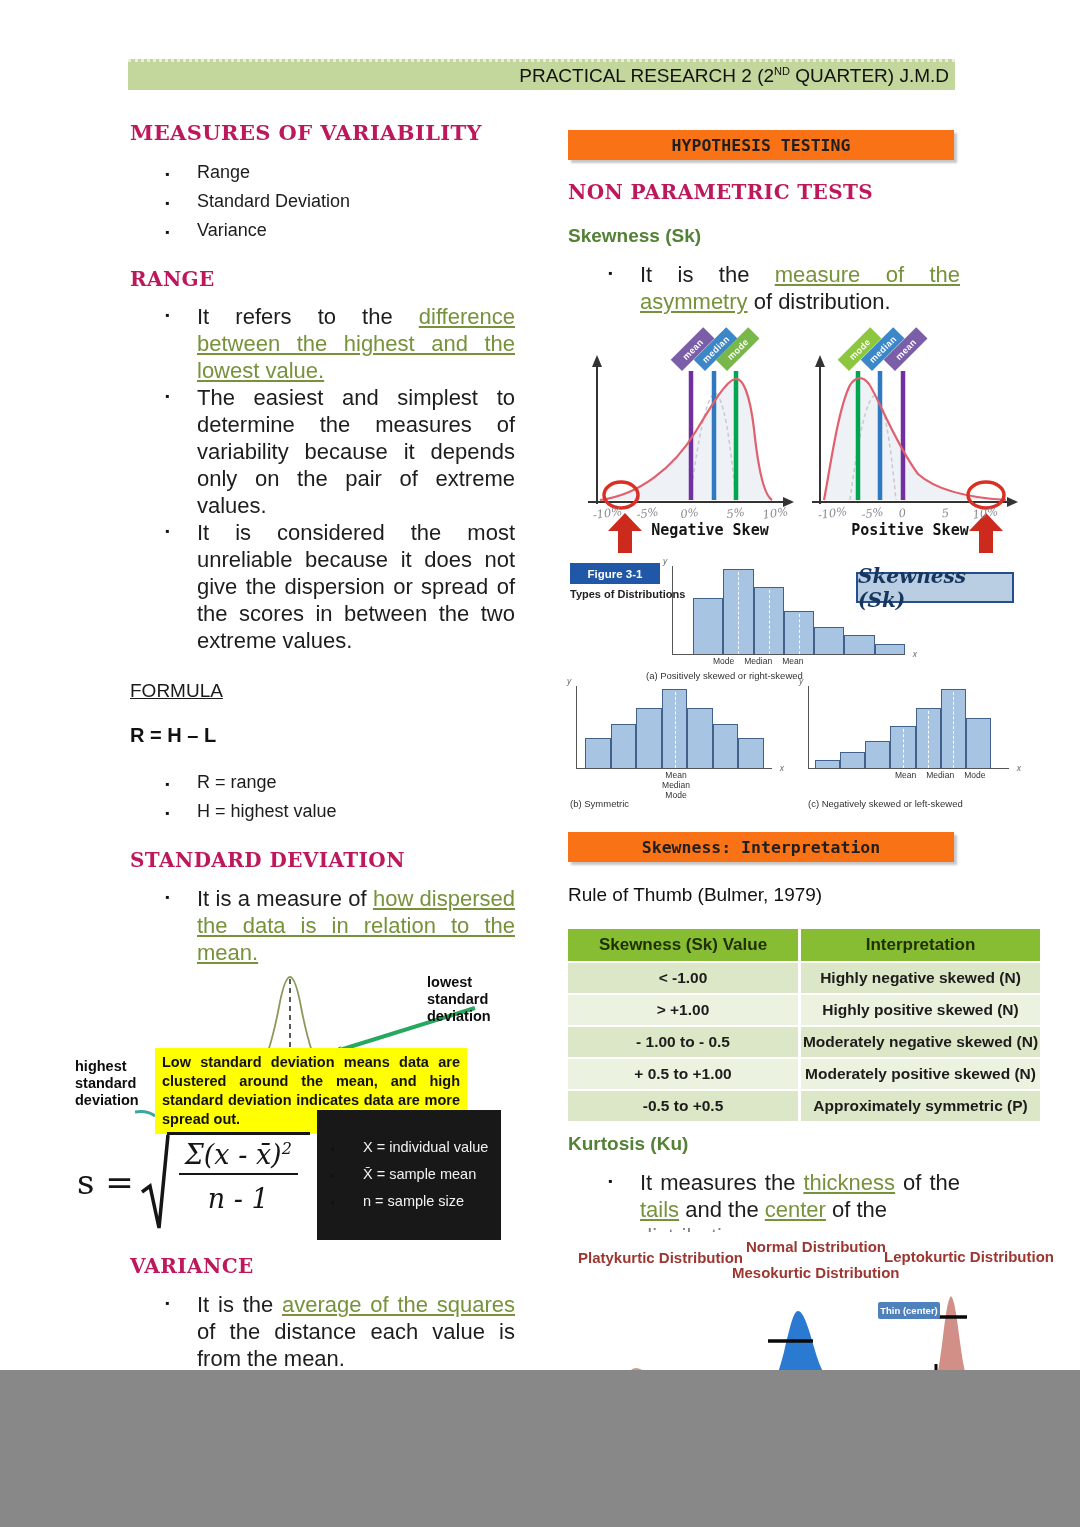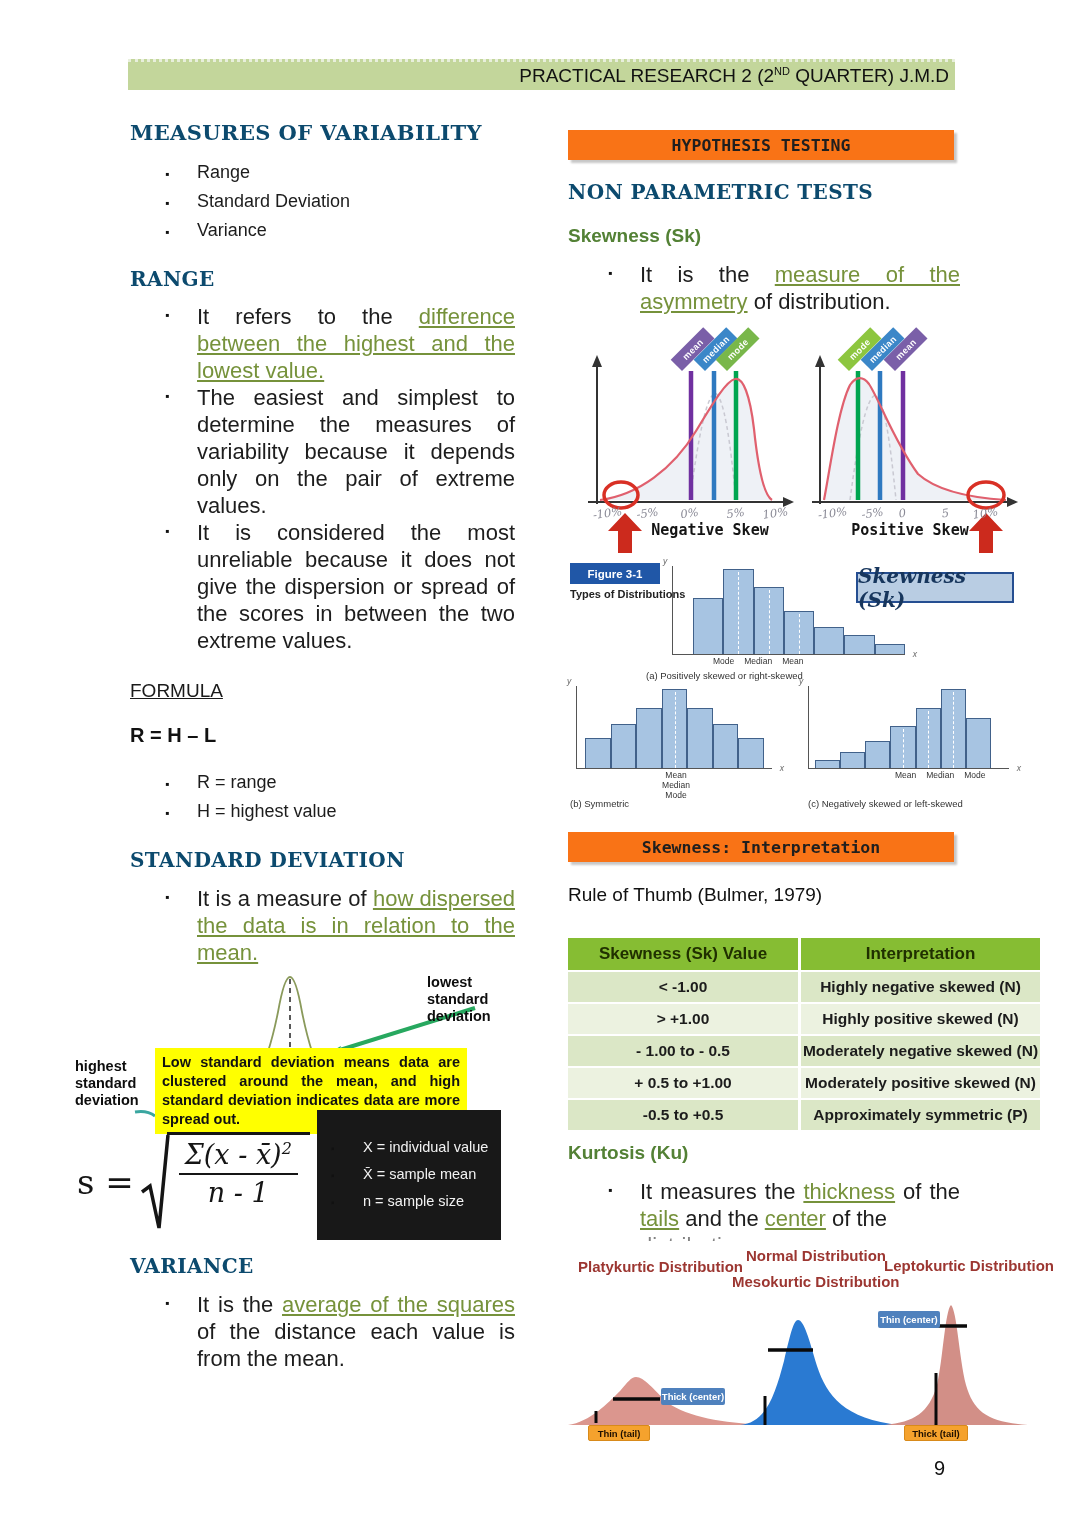--- a/index.html
+++ b/index.html
@@ -1,31 +1,31 @@
 <!DOCTYPE html>
 <html><head>
 <meta charset="utf-8">
 <style>
   html,body{margin:0;padding:0;background:#888;}
-  .page{position:relative;width:1080px;height:1527px;background:#ffffff;margin:0 auto;
+  .page{position:relative;width:1080px;height:1370px;background:#ffffff;margin:0 auto;
         font-family:"Liberation Sans",sans-serif;color:#1c1c1c;overflow:hidden;}
 
   
   .header-band{position:absolute;left:128px;top:59px;width:827px;height:31px;
     background:#c3d69b;border-top:3px dotted #e8efdc;box-sizing:border-box;
     display:flex;align-items:center;justify-content:flex-end;padding-right:6px;}
   .header-band .htext{font-size:19px;color:#111;}
   .header-band sup{font-size:11px;}
 
   
   .col-left{position:absolute;left:130px;top:120px;width:382px;}
   .col-right{position:absolute;left:568px;top:130px;width:478px;}
 
   
-  .h-chunky{font-family:"DejaVu Serif",serif;font-weight:bold;color:#0c4a6e;
+  .h-chunky{font-family:"DejaVu Serif",serif;font-weight:bold;color:#be185d;
     font-size:21px;letter-spacing:.4px;}
   .h-green{color:#538135;font-weight:bold;font-size:19px;}
   .h-underline{font-size:19px;color:#1a1a1a;text-decoration:underline;}
   .formula-line{font-size:20px;font-weight:bold;color:#111;}
 
   
   .blist{margin:0;padding:0;}
   .bullet{display:flex;margin:0;}
   .bullet .bmark{flex:0 0 32px;font-size:12px;color:#111;padding-top:5px;}
   .bullet .btext{flex:1;font-size:22px;line-height:27px;text-align:justify;color:#1d1d1d;}
@@ -38,21 +38,21 @@
   .sd-label{position:absolute;font-size:14.5px;font-weight:bold;line-height:17px;color:#0d0d0d;}
   .sd-note{position:absolute;left:80px;top:78px;width:298px;background:#ffff00;
     padding:5px 7px;font-size:14.5px;font-weight:bold;line-height:19px;text-align:justify;color:#111;}
   .sd-formula{position:absolute;left:2px;top:162px;display:flex;align-items:center;}
   .sd-s{font-family:"DejaVu Serif",serif;font-size:34px;color:#151515;margin-right:6px;}
   .radical{display:flex;align-items:flex-start;}
   .frac-wrap{border-top:3.5px solid #151515;padding:4px 12px 0 12px;margin-left:-3px;}
   .frac{display:flex;flex-direction:column;align-items:center;
     font-family:"DejaVu Serif",serif;font-style:italic;font-size:27px;color:#151515;}
   .frac .num{border-bottom:2.5px solid #151515;padding:0 6px 3px 6px;}
-  .frac .den{padding-top:2px;}
+  .frac .den{padding-top:8px;}
   .frac sup{font-size:16px;}
   .sd-box{position:absolute;left:242px;top:140px;width:184px;height:130px;background:#181818;
     color:#f2f2f2;display:flex;flex-direction:column;justify-content:center;gap:9px;
     padding-left:14px;box-sizing:border-box;}
   .sd-box .li{font-size:14.5px;line-height:16px;}
   .sd-box .li::before{content:"▪ ";font-size:10px;}
 
   
   .banner{width:386px;height:30px;background:#f97316;box-shadow:3px 3px 2px rgba(0,0,0,.22);
     display:flex;align-items:center;justify-content:center;
@@ -357,21 +357,21 @@
             <span>Mode</span>
         </div>
       </div>
       <div class="f31-cap" style="left:240px;top:240px;">(c) Negatively skewed or left-skewed</div>
     </div>
 
     <div class="banner" style="margin-top:22px;">Skewness: Interpretation</div>
 
     <div class="rule-line" style="margin-top:22px;">Rule of Thumb (Bulmer, 1979)</div>
 
-    <div class="sk-table" style="margin-top:32px;">
+    <div class="sk-table" style="margin-top:23px;">
       <div class="trow thead">
         <span class="tcell tcell-val">Skewness (Sk) Value</span>
         <span class="tcell tcell-int">Interpretation</span>
       </div>
       <div style="display:flex;flex-direction:column;gap:2px;">
           <div class="trow trow-data">
             <span class="tcell tcell-val">&lt; -1.00</span>
             <span class="tcell tcell-int">Highly negative skewed (N)</span>
           </div>
           <div class="trow trow-data">

